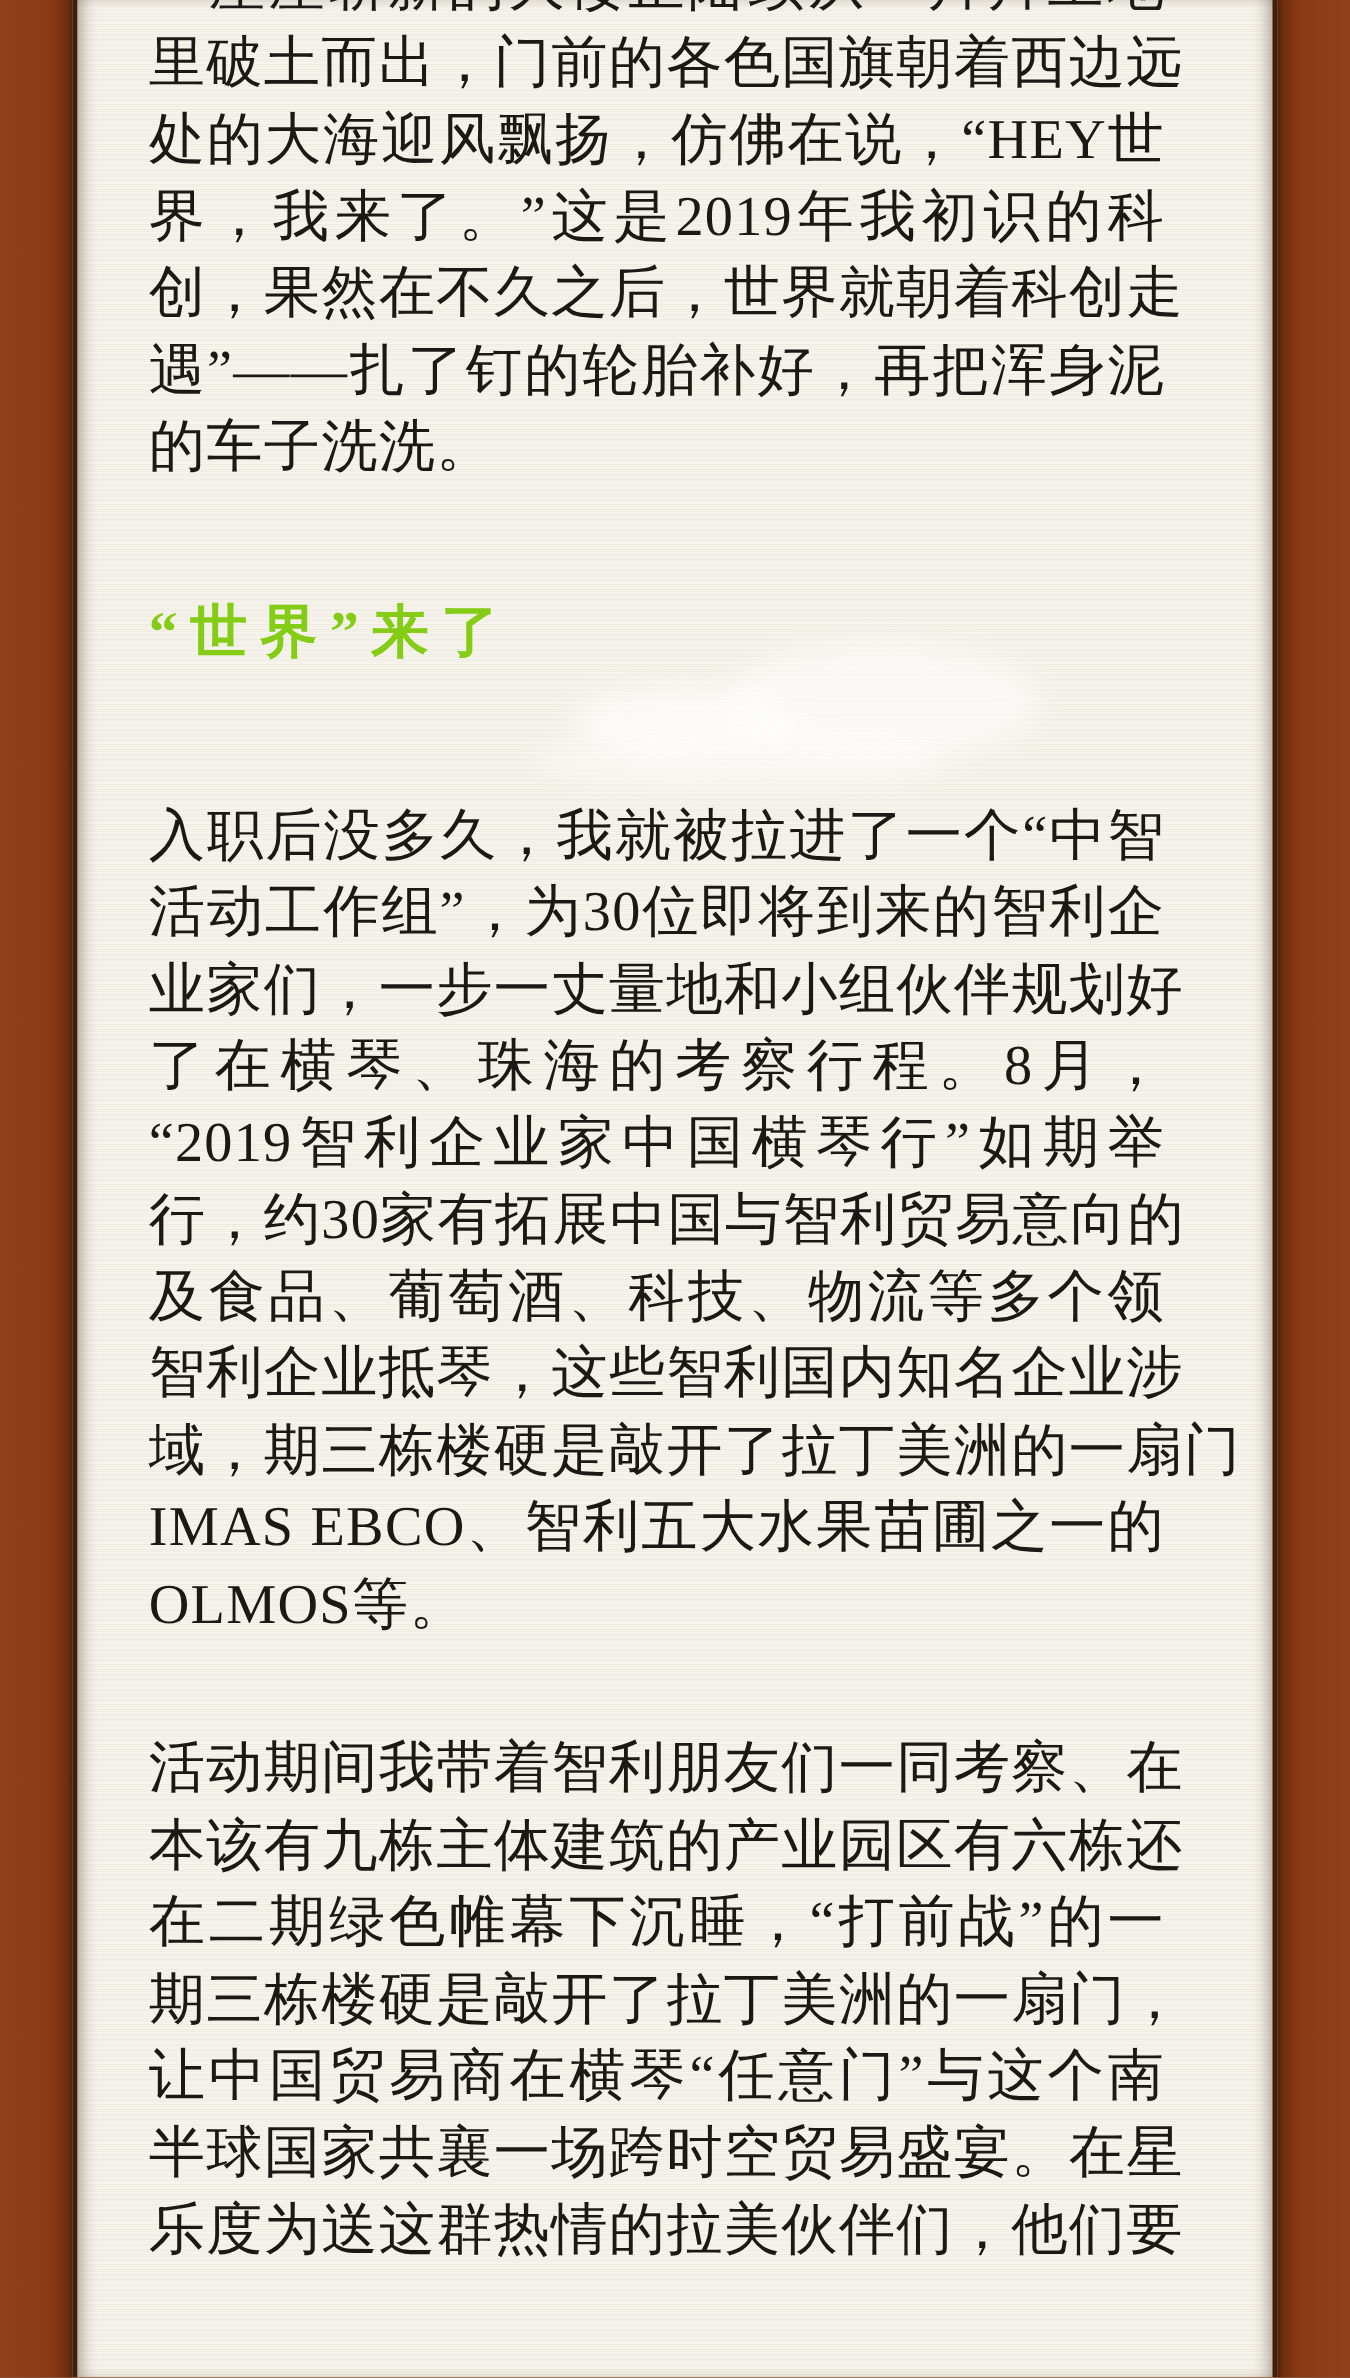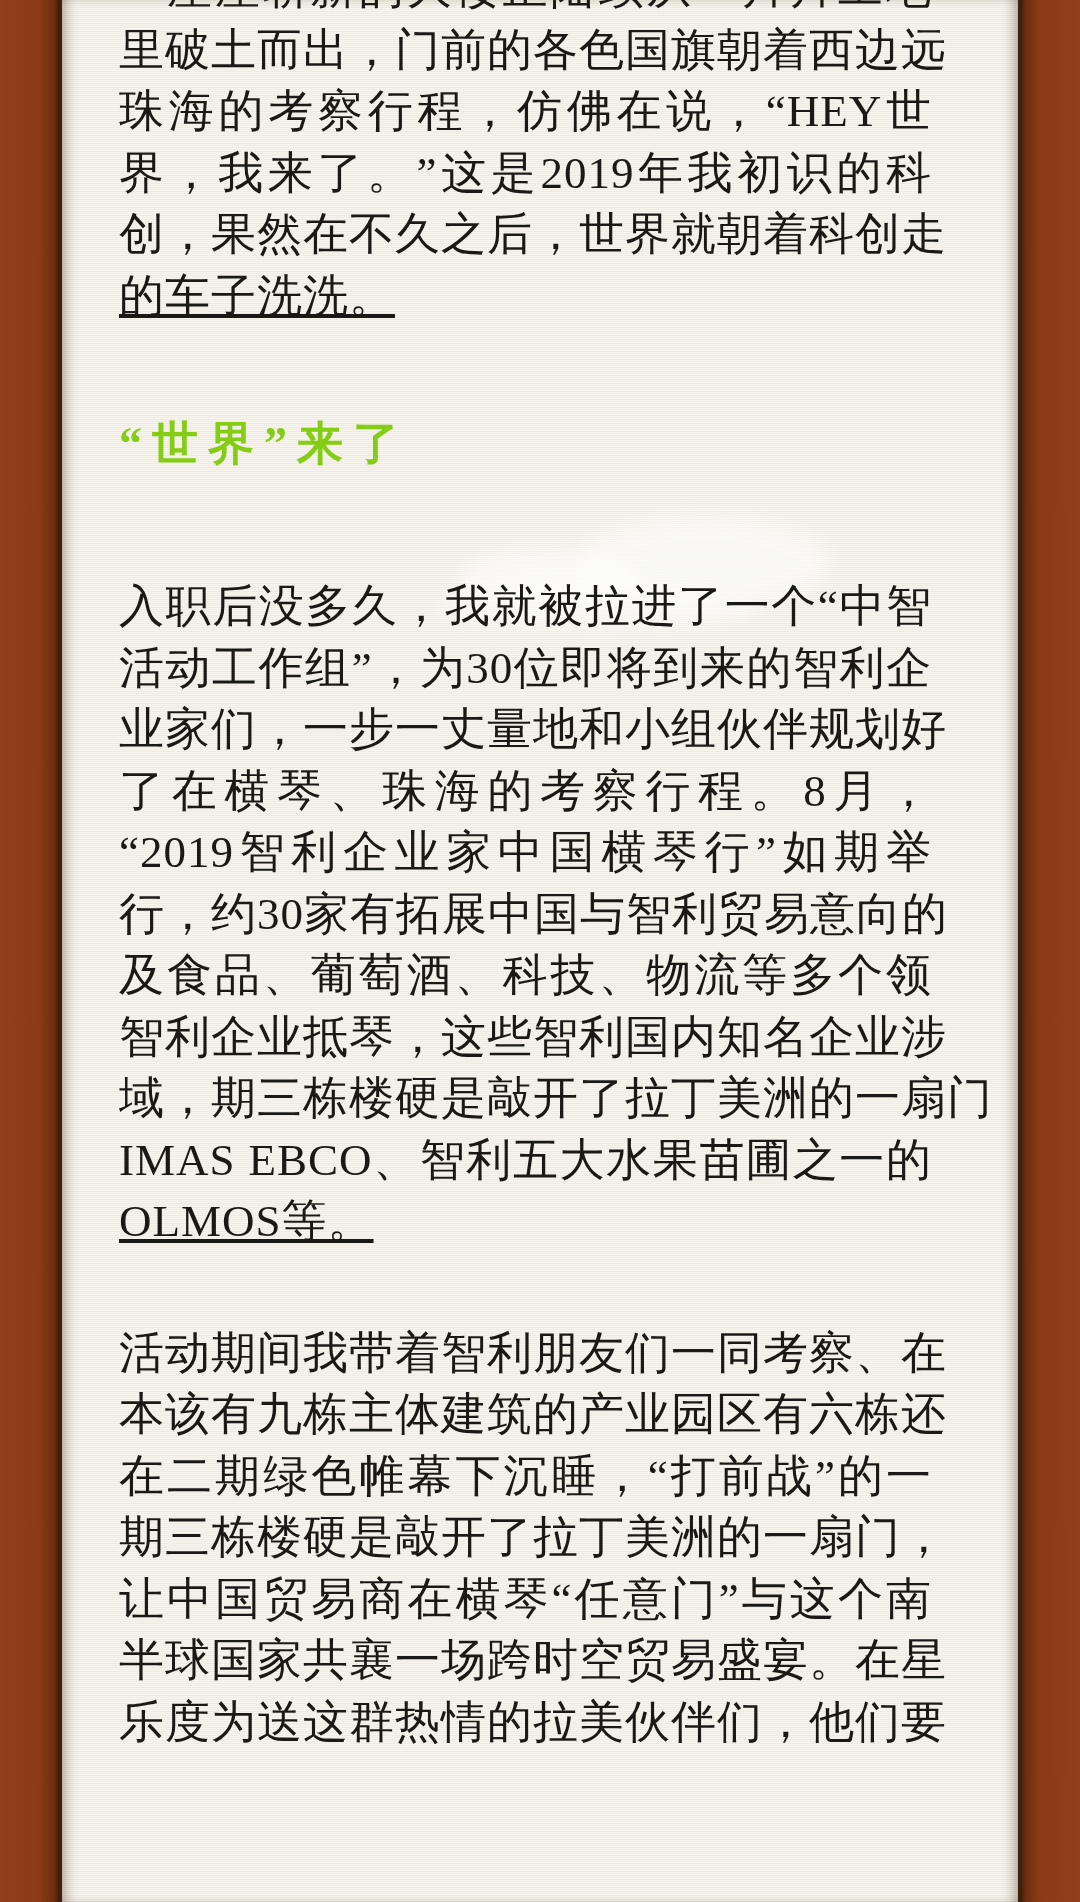--- a/index.html
+++ b/index.html
@@ -73,21 +73,20 @@
     letter-spacing: 1px;
   }
   .para { margin: 0; }
   .line {
     text-align: justify;
     text-align-last: justify;
     white-space: nowrap;
   }
   .line.last {
     text-align-last: left;
-    text-decoration: underline;
   }
   .heading {
     margin: 86px 0 0 0;
     font-size: 46px;
     font-weight: bold;
     line-height: 62px;
     letter-spacing: 10px;
     color: #84cc16;
   }
   .para.p2 { margin-top: 101px; }
@@ -103,23 +102,24 @@
   <div class="paper"></div>
 
   <div class="cloud c1"></div>
   <div class="cloud c2"></div>
   <div class="cloud c3"></div>
 
   <div class="content">
     <div class="para p1">
         <div class="line">一座座崭新的大楼正陆续从一片片工地</div>
         <div class="line">里破土而出，门前的各色国旗朝着西边远</div>
-        <div class="line">珠海的考察行程，仿佛在说，“HEY世</div>
+        <div class="line">处的大海迎风飘扬，仿佛在说，“HEY世</div>
         <div class="line">界，我来了。”这是2019年我初识的科</div>
         <div class="line">创，果然在不久之后，世界就朝着科创走</div>
+        <div class="line">遇”——扎了钉的轮胎补好，再把浑身泥</div>
         <div class="line last">的车子洗洗。</div>
       </div>
 
     <h2 class="heading">“世界”来了</h2>
 
     <div class="para p2">
         <div class="line">入职后没多久，我就被拉进了一个“中智</div>
         <div class="line">活动工作组”，为30位即将到来的智利企</div>
         <div class="line">业家们，一步一丈量地和小组伙伴规划好</div>
         <div class="line">了在横琴、珠海的考察行程。8月，</div>

